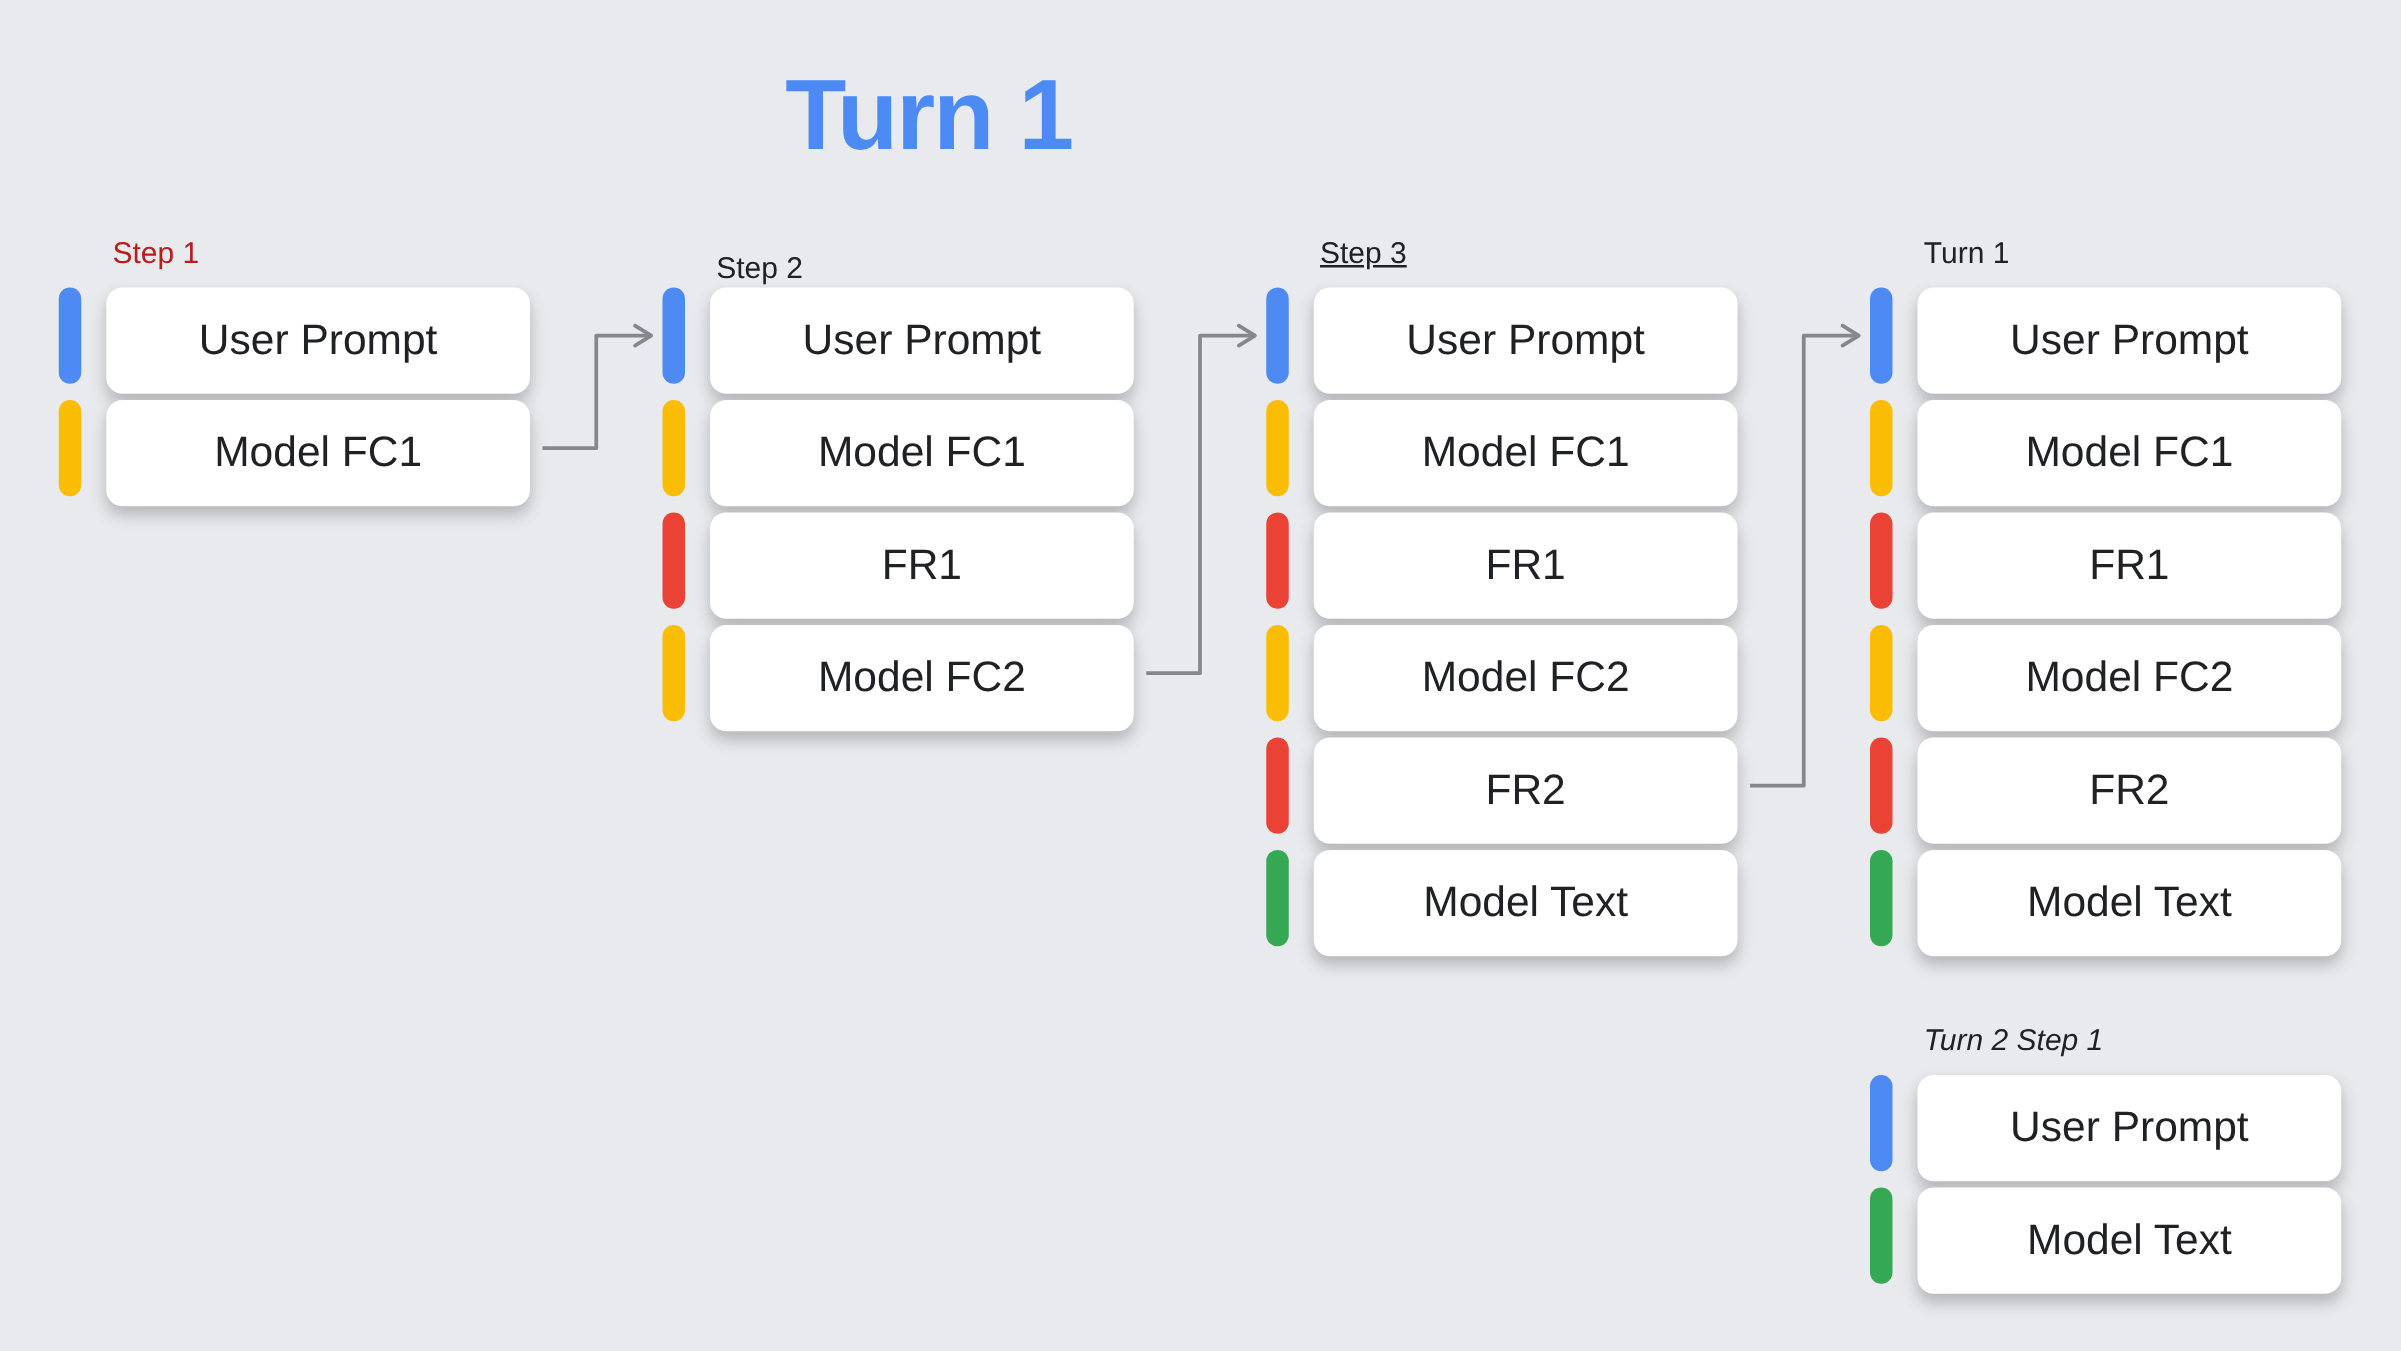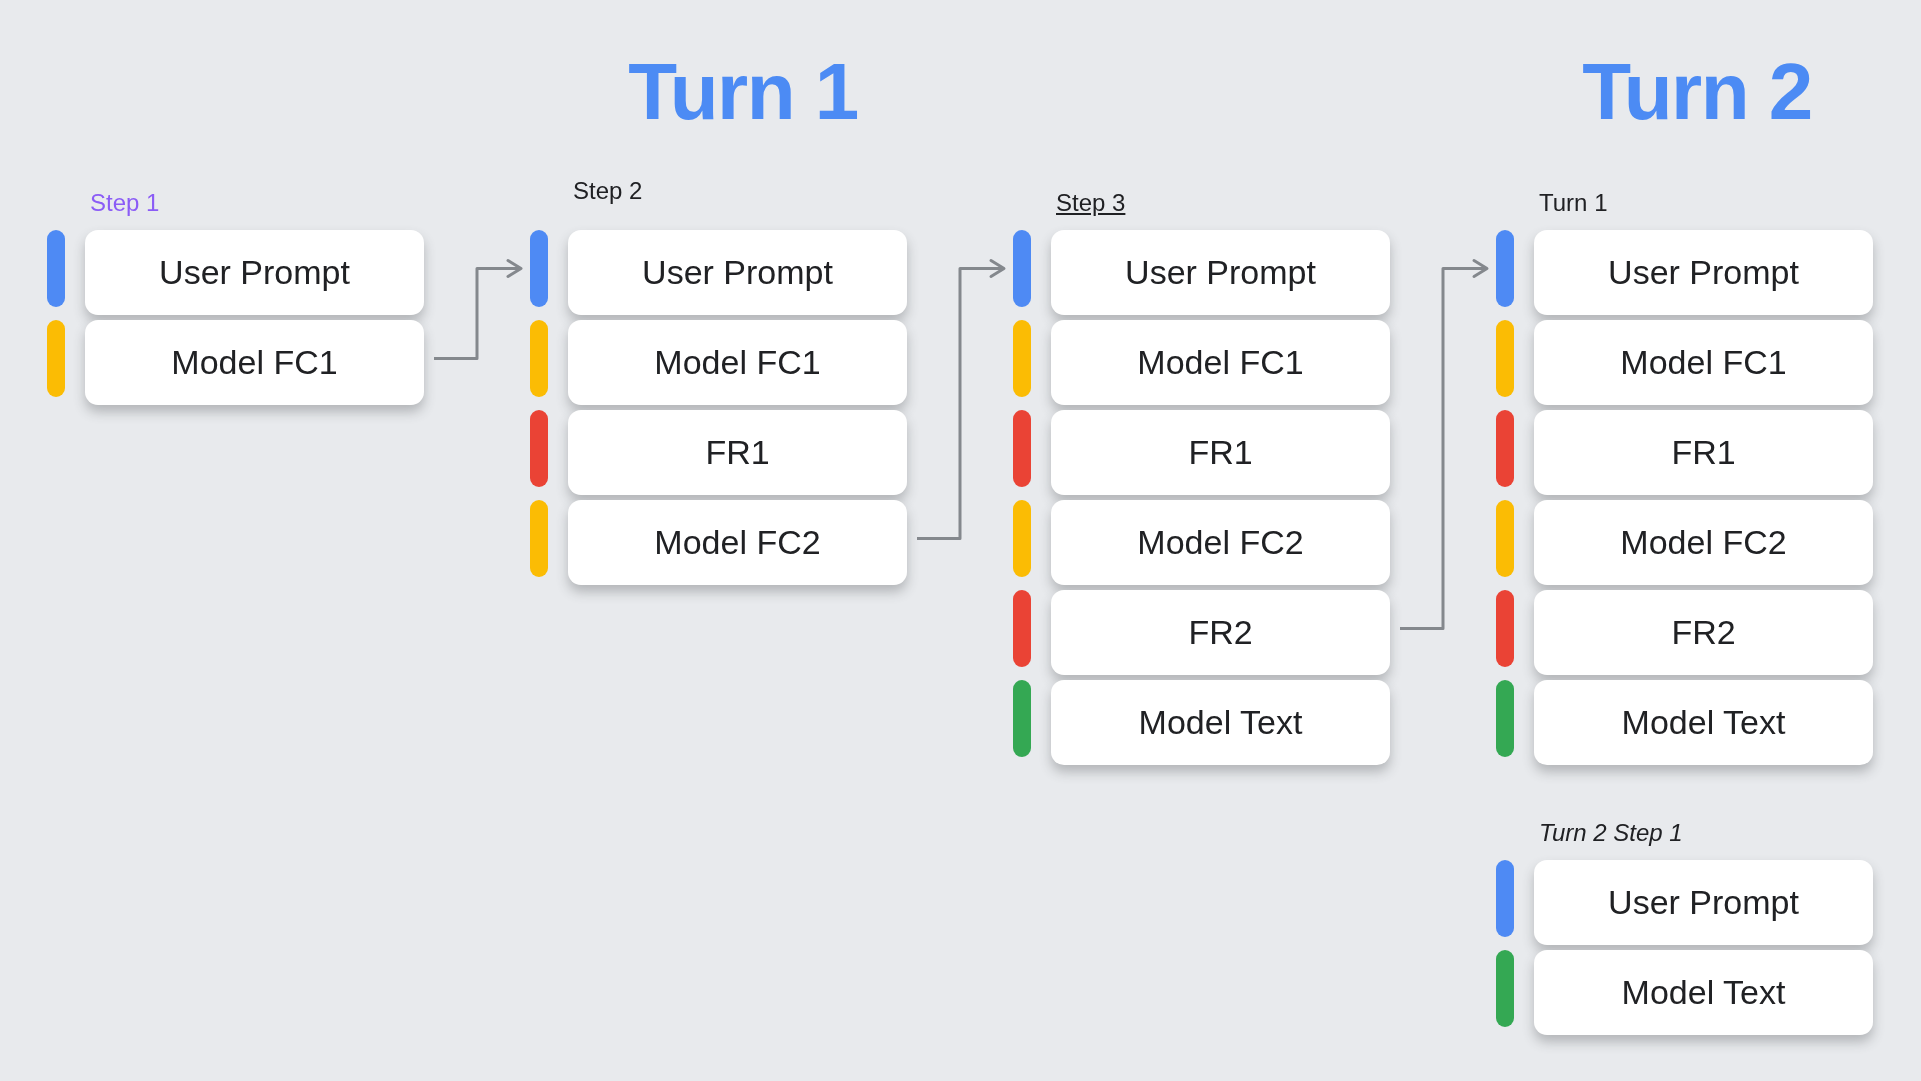--- a/index.html
+++ b/index.html
@@ -24,31 +24,30 @@
     font-size:34px;color:#202124;white-space:nowrap;
     box-shadow:0 7px 12px rgba(60,64,67,0.30);
   }
   svg.arrows-layer{position:absolute;left:0;top:0;width:1921px;height:1081px;pointer-events:none;}
 </style>
 </head>
 <body>
 
 <div id="canvas" style="background: rgb(232, 234, 237);">
     <div class="turn-header" style="left: 743px; top: 52px; color: rgb(76, 139, 244);">Turn 1</div>
-    <div class="turn-header" style="left: 1697px; top: 52px; color: rgb(76, 139, 244);">Turn 2</div>
-    <div class="group-label" style="left: 90px; top: 188px; color: #8b5cf6;">Step 1</div>
+    <div class="group-label" style="left: 90px; top: 188px; color: #b91c1c;">Step 1</div>
     <div class="color-bar" style="left: 47px; top: 230px; background: rgb(78, 138, 244);"></div>
     <div class="block-box" style="left: 85px; top: 230px; background: rgb(255, 255, 255); color: rgb(32, 33, 36);">
       <span>User Prompt</span>
     </div>
     <div class="color-bar" style="left: 47px; top: 320px; background: rgb(251, 188, 4);"></div>
     <div class="block-box" style="left: 85px; top: 320px; background: rgb(255, 255, 255); color: rgb(32, 33, 36);">
       <span>Model FC1</span>
     </div>
-    <div class="group-label" style="left: 573px; top: 176px; color: rgb(32, 33, 36);">Step 2</div>
+    <div class="group-label" style="left: 573px; top: 200px; color: rgb(32, 33, 36);">Step 2</div>
     <div class="color-bar" style="left: 530px; top: 230px; background: rgb(78, 138, 244);"></div>
     <div class="block-box" style="left: 568px; top: 230px; background: rgb(255, 255, 255); color: rgb(32, 33, 36);">
       <span>User Prompt</span>
     </div>
     <div class="color-bar" style="left: 530px; top: 320px; background: rgb(251, 188, 4);"></div>
     <div class="block-box" style="left: 568px; top: 320px; background: rgb(255, 255, 255); color: rgb(32, 33, 36);">
       <span>Model FC1</span>
     </div>
     <div class="color-bar" style="left: 530px; top: 410px; background: rgb(234, 67, 53);"></div>
     <div class="block-box" style="left: 568px; top: 410px; background: rgb(255, 255, 255); color: rgb(32, 33, 36);">

